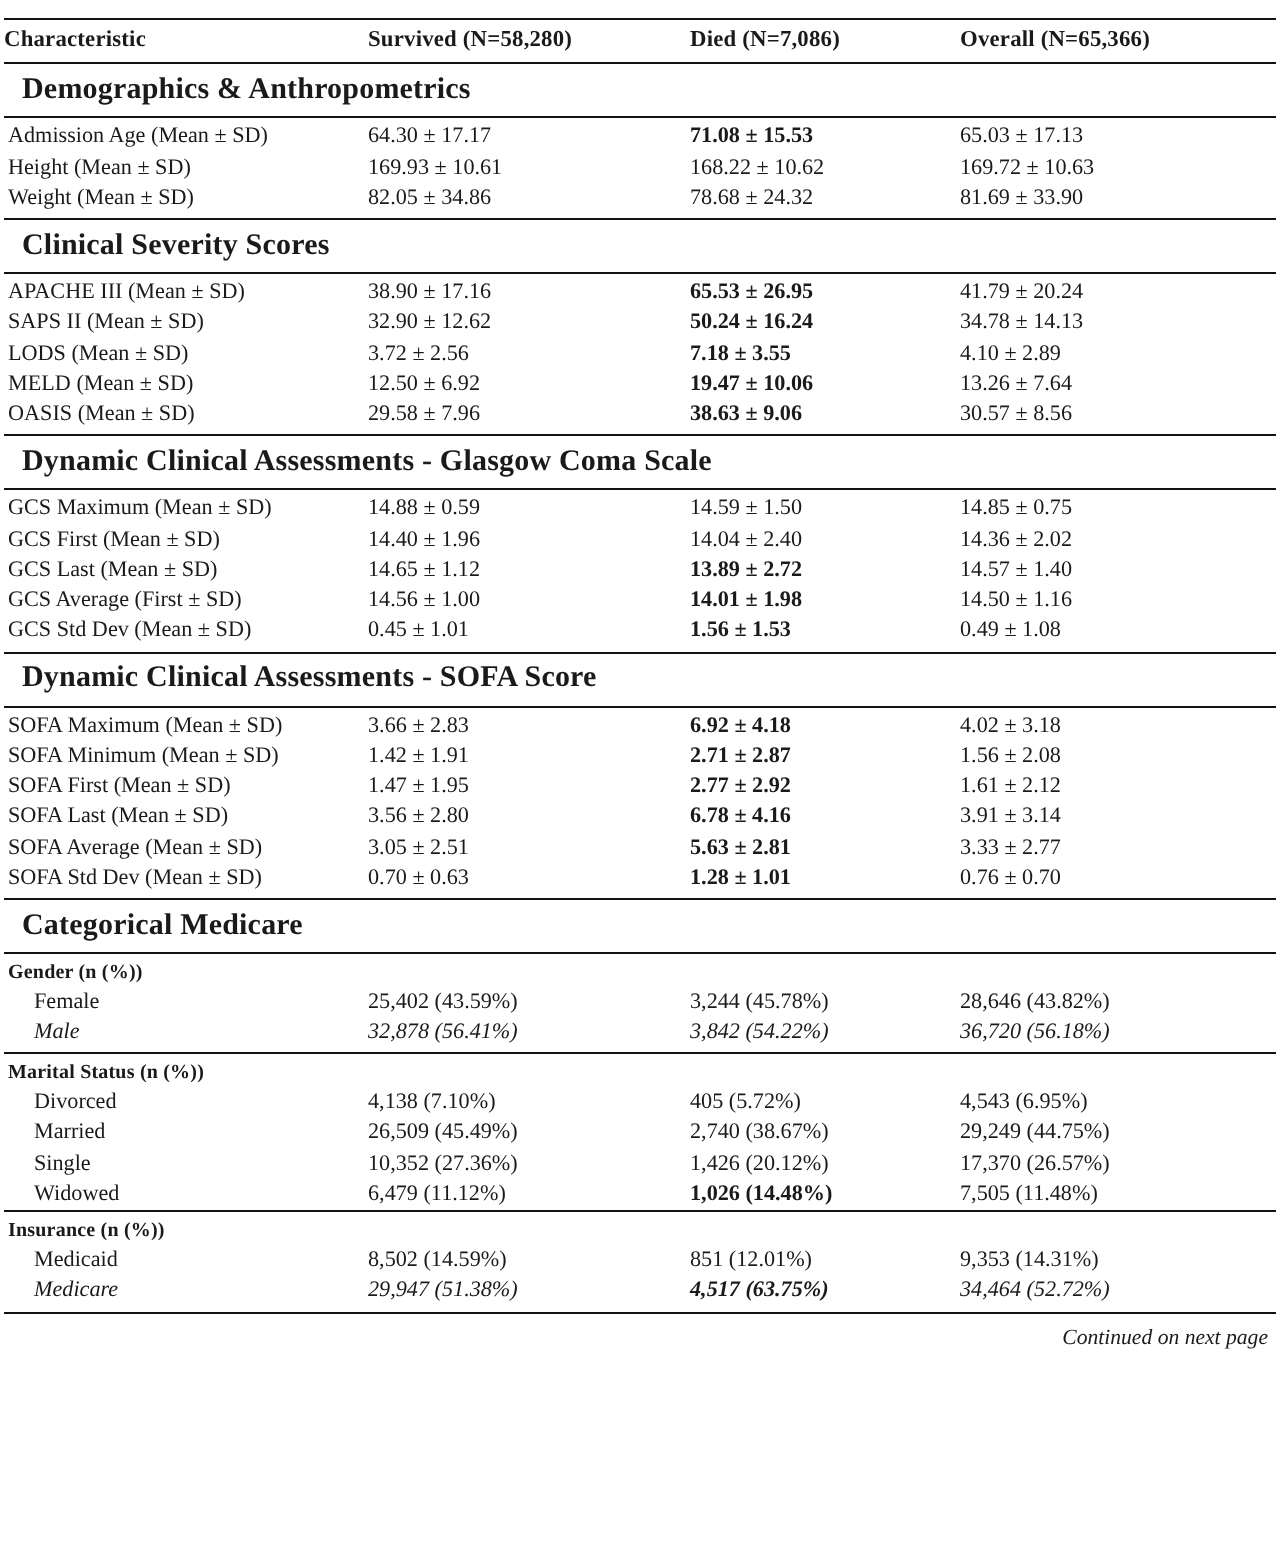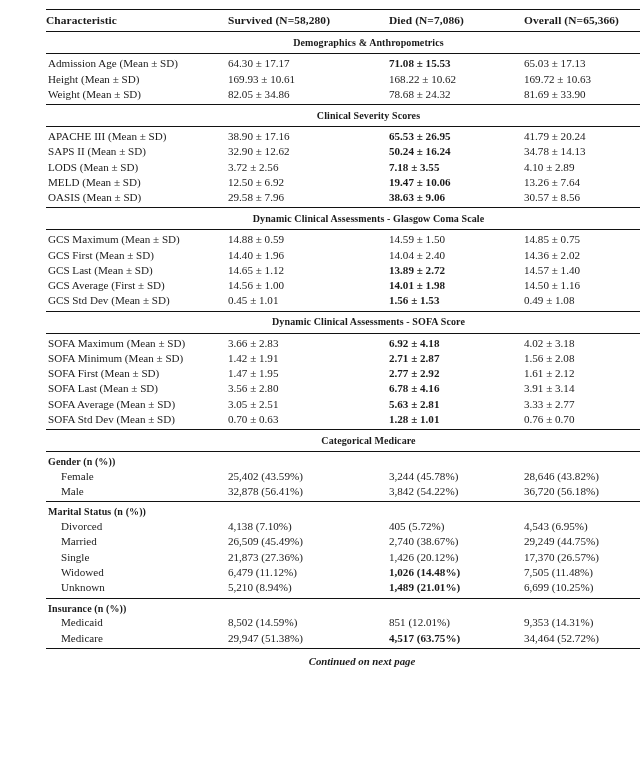--- a/index.html
+++ b/index.html
@@ -13,21 +13,20 @@
     overflow: hidden;
     font-family: "Liberation Serif", "DejaVu Serif", serif;
     color: #1a1a1a;
   }
   .page {
     position: relative;
     width: 576px;
     height: 776px;
     box-sizing: border-box;
     padding: 0 2px;
-    margin-left: 44px;
   }
   table.tbl {
     width: 636px;
     border-collapse: collapse;
     table-layout: fixed;
     font-size: 11.1px;
     line-height: 1.0;
   }
   col.c-char  { width: 182px; }
   col.c-surv  { width: 161px; }
@@ -60,24 +59,23 @@
     font-weight: bold;
     font-size: 11.4px;
     padding: 5px 0 5px 0;
     letter-spacing: 0.1px;
   }
   th.h-char { padding-left: 2px; }
 
   
   tr.sect > td {
     font-weight: bold;
-    font-size: 10px;
+    font-size: 15px;
     padding: 5.5px 0 5.5px 9px;
     letter-spacing: 0.1px;
-    text-align: center;
   }
 
   
   tr.data > td {
     padding: 2.1px 0 2.1px 0;
     font-size: 11.1px;
   }
   td.char {
     padding-left: 2px !important;
     padding-right: 9px !important;
@@ -97,32 +95,31 @@
 
   
   tr.grp > td {
     font-weight: bold;
     font-size: 10px;
     padding: 5px 0 1.5px 2px;
     letter-spacing: 0.1px;
   }
   tr.sub > td { padding: 2.1px 0 2.1px 0; }
   td.sub-char { padding-left: 15px !important; }
-  tr.sub.lastsub > td { padding-bottom: 4.5px; }
+  tr.sub.lastsub > td { padding-bottom: 4.5px; font-style: italic; }
 
   .footnote {
     width: 636px;
-    text-align: center;
+    text-align: right;
     font-style: italic;
     font-size: 10.8px;
     padding-top: 6px;
     padding-right: 4px;
     box-sizing: border-box;
     color: #1a1a1a;
-    font-weight: bold;
   }
   .topcut {
     height: 9px;
     width: 636px;
     overflow: hidden;
     position: relative;
   }
 </style>
 </head>
 <body>
@@ -335,35 +332,29 @@
           <td class="val">4,543 (6.95%)</td>
         </tr>
         <tr class="data sub ">
           <td class="char sub-char">Married</td>
           <td class="val">26,509 (45.49%)</td>
           <td class="val">2,740 (38.67%)</td>
           <td class="val">29,249 (44.75%)</td>
         </tr>
         <tr class="data sub ">
           <td class="char sub-char">Single</td>
-          <td class="val">21,873 (27.36%)</td>
+          <td class="val">10,352 (27.36%)</td>
           <td class="val">1,426 (20.12%)</td>
           <td class="val">17,370 (26.57%)</td>
         </tr>
         <tr class="data sub ">
           <td class="char sub-char">Widowed</td>
           <td class="val">6,479 (11.12%)</td>
           <td class="val b">1,026 (14.48%)</td>
           <td class="val">7,505 (11.48%)</td>
-        </tr>
-        <tr class="data sub lastsub">
-          <td class="char sub-char">Unknown</td>
-          <td class="val">5,210 (8.94%)</td>
-          <td class="val b">1,489 (21.01%)</td>
-          <td class="val">6,699 (10.25%)</td>
         </tr>
         <tr class="rule-mid">
           <td colspan="4"></td>
         </tr>
         <tr class="grp">
           <td colspan="4">Insurance (n (%))</td>
         </tr>
         <tr class="data sub ">
           <td class="char sub-char">Medicaid</td>
           <td class="val">8,502 (14.59%)</td>

